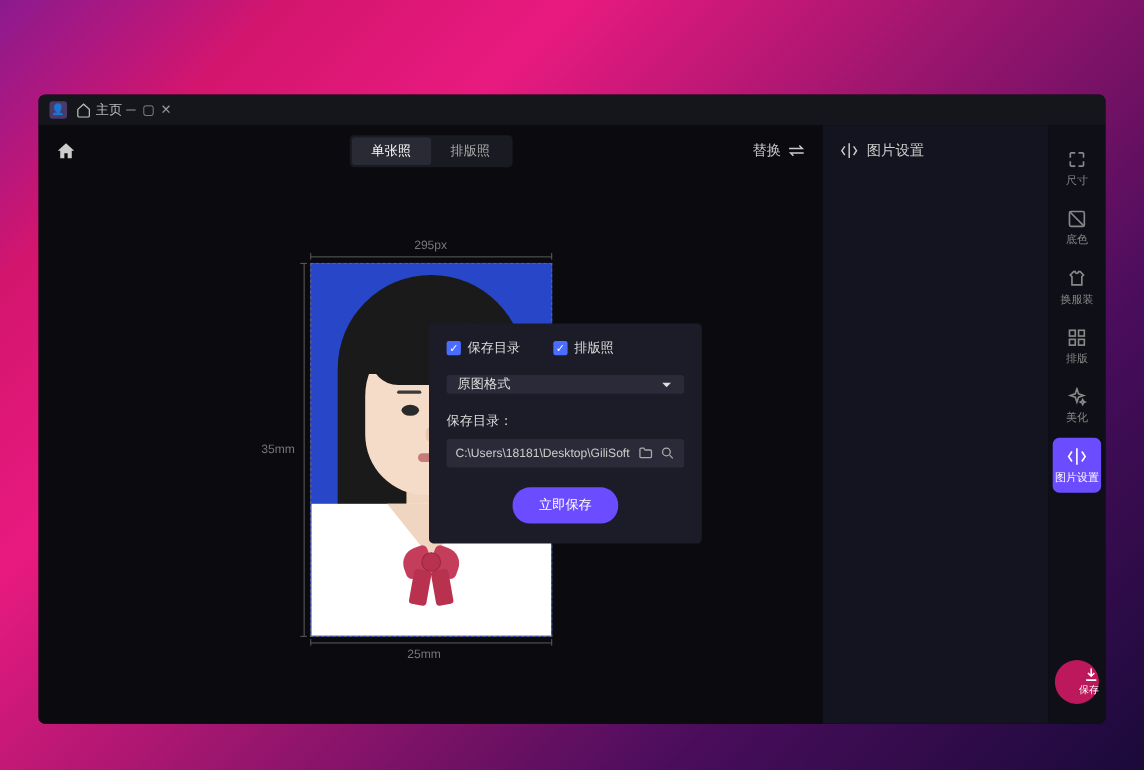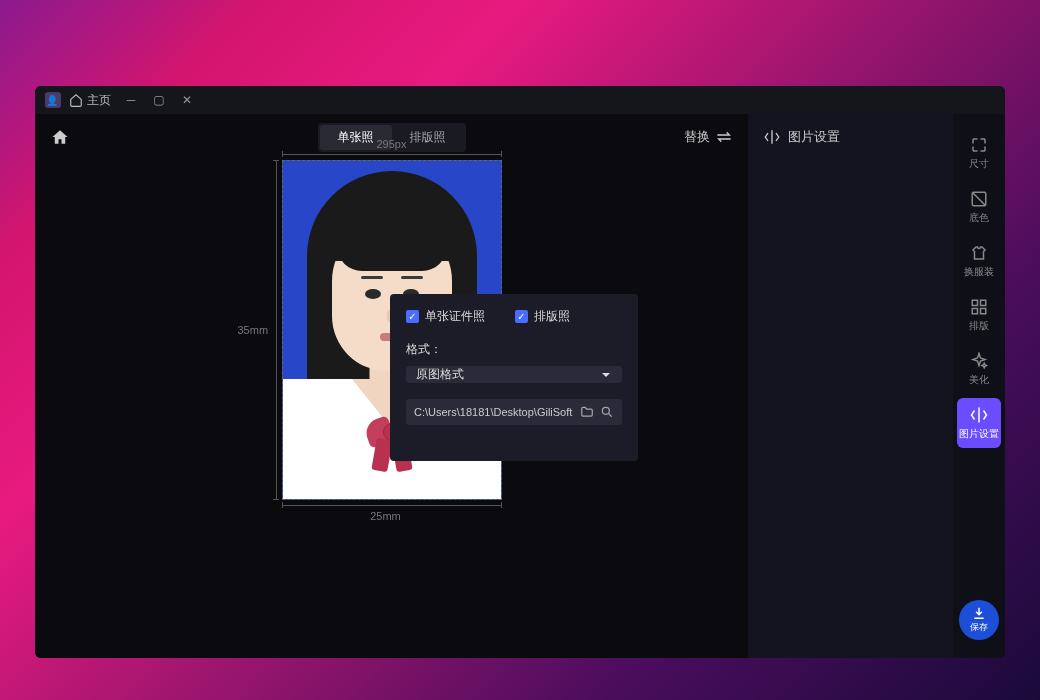--- a/index.html
+++ b/index.html
@@ -1,32 +1,32 @@
 <!DOCTYPE html>
 <html><head>
 <meta charset="utf-8">
 <style>
 *{margin:0;padding:0;box-sizing:border-box;font-family:"Microsoft YaHei",sans-serif}
 body{width:1040px;height:700px;background:linear-gradient(135deg,#8b1a8f 0%,#d4156e 15%,#e81a7f 30%,#a0166f 50%,#4a0d5c 75%,#1a0a3a 100%);overflow:hidden}
 .app-window{position:absolute;left:35px;top:86px;width:970px;height:572px;background:#0a0a0f;border-radius:6px;overflow:hidden;display:flex;flex-direction:column}
 .titlebar{height:28px;background:#15151c;display:flex;align-items:center;padding:0 10px;color:#bbb;font-size:12px}
 .titlebar-logo{width:16px;height:16px;background:#4a3a6a;border-radius:3px;margin-right:8px;display:flex;align-items:center;justify-content:center;font-size:10px}
 .titlebar-title{flex:1}
-.titlebar-right{display:flex;align-items:center;gap:12px}
+.titlebar-right{display:flex;align-items:center;}
 .titlebar-home{display:flex;align-items:center;gap:4px;cursor:pointer}
 .titlebar-btn{width:16px;height:16px;display:flex;align-items:center;justify-content:center;cursor:pointer;color:#999}
 .app-body{flex:1;display:flex}
 .main-area{flex:1;display:flex;flex-direction:column;background:#0a0a0f}
 .toolbar{height:46px;display:flex;align-items:center;padding:0 16px;position:relative}
 .home-btn{color:#ccc;cursor:pointer}
 .mode-tabs{position:absolute;left:50%;transform:translateX(-50%);display:flex;background:#1a1a22;border-radius:4px;padding:2px}
 .mode-tab{padding:4px 18px;font-size:12px;color:#aaa;cursor:pointer;border-radius:3px}
 .mode-tab.active{background:#2a2a35;color:#fff}
 .swap-btn{margin-left:auto;display:flex;align-items:center;gap:6px;color:#ccc;font-size:13px;cursor:pointer}
-.canvas-area{flex:1;position:relative;display:flex;align-items:flex-start;justify-content:center}
+.canvas-area{flex:1;position:relative;display:flex;align-items:center;justify-content:center}
 .photo-frame{position:relative}
 .dim-top{position:absolute;top:-22px;left:0;right:0;text-align:center;color:#777;font-size:11px}
 .dim-left{position:absolute;left:-44px;top:50%;transform:translateY(-50%);color:#777;font-size:11px}
 .dim-bottom{position:absolute;bottom:-22px;left:0;right:12px;text-align:center;color:#777;font-size:11px}
 .ruler-top{position:absolute;top:-6px;left:0;right:0;height:1px;background:#555}
 .ruler-top::before,.ruler-top::after{content:"";position:absolute;width:1px;height:6px;background:#555;top:-3px}
 .ruler-top::before{left:0}.ruler-top::after{right:0}
 .ruler-bottom{position:absolute;bottom:-6px;left:0;right:0;height:1px;background:#555}
 .ruler-bottom::before,.ruler-bottom::after{content:"";position:absolute;width:1px;height:6px;background:#555;top:-3px}
 .ruler-bottom::before{left:0}.ruler-bottom::after{right:0}
@@ -55,21 +55,21 @@
 .bow-tail-l{position:absolute;left:12px;top:20px;width:16px;height:32px;background:#b8324f;transform:rotate(10deg);border-radius:3px}
 .bow-tail-r{position:absolute;right:12px;top:20px;width:16px;height:32px;background:#b8324f;transform:rotate(-10deg);border-radius:3px}
 .side-panel{width:205px;background:#141420;padding:14px 16px}
 .panel-header{display:flex;align-items:center;gap:8px;color:#ccc;font-size:13px;margin-bottom:18px}
 .flip-row{display:flex;gap:10px}
 .flip-btn{flex:1;background:#2a2a38;border-radius:16px;padding:8px 0;display:flex;align-items:center;justify-content:center;gap:6px;color:#ccc;font-size:12px;cursor:pointer}
 .right-rail{width:52px;background:#0f0f18;display:flex;flex-direction:column;align-items:center;padding-top:14px;gap:4px}
 .rail-item{width:44px;height:50px;display:flex;flex-direction:column;align-items:center;justify-content:center;gap:3px;color:#888;font-size:10px;cursor:pointer;border-radius:6px}
 .rail-item.active{background:#6b4cff;color:#fff}
 .rail-icon{color:inherit}
-.save-fab{margin-top:auto;margin-bottom:18px;width:40px;height:40px;background:#1d4ed8;border-radius:50%;display:flex;flex-direction:column;align-items:center;justify-content:center;color:#fff;font-size:9px;cursor:pointer;gap:1px}
+.save-fab{margin-top:auto;margin-bottom:18px;width:40px;height:40px;background:#be185d;border-radius:50%;display:flex;flex-direction:column;align-items:flex-end;justify-content:center;color:#fff;font-size:9px;cursor:pointer;gap:1px}
 .modal{position:absolute;left:355px;top:134px;width:248px;background:#1c1c28;border-radius:4px;padding:14px 16px 18px;color:#ddd;z-index:10}
 .modal-head{display:flex;align-items:center;justify-content:space-between;font-size:13px;font-weight:bold;color:#fff;margin-bottom:14px}
 .modal-close{cursor:pointer;color:#aaa}
 .modal-label{font-size:12px;color:#ddd;margin-bottom:8px}
 .check-row{display:flex;gap:30px;margin-bottom:16px}
 .check-item{display:flex;align-items:center;gap:6px;font-size:12px;cursor:pointer}
 .checkbox{width:13px;height:13px;background:#4a6cff;border-radius:2px;display:flex;align-items:center;justify-content:center;color:#fff;font-size:10px}
 .select-box{background:#2a2a38;border-radius:3px;padding:0 10px;display:flex;align-items:center;justify-content:space-between;font-size:12px;margin-bottom:16px;cursor:pointer}
 .path-row{display:flex;align-items:center;background:#2a2a38;border-radius:3px;padding:6px 8px;font-size:11px;margin-bottom:18px;gap:6px}
 .path-input{flex:1;background:none;border:none;color:#ccc;font-size:11px;outline:none;overflow:hidden;white-space:nowrap}
@@ -147,48 +147,49 @@
                 </div>
               </div>
             </div>
           </div>
         </div>
 
         <div class="modal">
           <div class="check-row">
             <div class="check-item">
               <div class="checkbox">✓</div>
-              <span>单张证件照</span>
+              <span>保存目录</span>
             </div>
             <div class="check-item">
               <div class="checkbox">✓</div>
               <span>排版照</span>
             </div>
           </div>
-          <div class="modal-label">格式：</div>
           <div class="select-box">
             <span>原图格式</span>
             <svg width="12" height="12" viewBox="0 0 12 12" fill="currentColor">
                 <path d="M2 4l4 4 4-4z"></path>
               </svg>
           </div>
+          <div class="modal-label">保存目录：</div>
           <div class="path-row">
             <div class="path-input">C:\Users\18181\Desktop\GiliSoft ID</div>
             <span class="path-icon">
               <svg width="14" height="14" viewBox="0 0 24 24" fill="none" stroke="currentColor" stroke-width="2">
                   <path d="M3 6a2 2 0 0 1 2-2h4l2 3h8a2 2 0 0 1 2 2v8a2 2 0 0 1-2 2H5a2 2 0 0 1-2-2z"></path>
                 </svg>
             </span>
             <span class="path-icon">
               <svg width="14" height="14" viewBox="0 0 24 24" fill="none" stroke="currentColor" stroke-width="2">
                   <circle cx="10" cy="10" r="6"></circle>
                   <path d="M20 20l-5-5"></path>
                 </svg>
             </span>
           </div>
+          <button class="save-btn">立即保存</button>
         </div>
       </div>
     </div>
 
     <div class="side-panel">
       <div class="panel-header">
         <svg width="16" height="16" viewBox="0 0 24 24" fill="none" stroke="currentColor" stroke-width="2">
             <path d="M12 2v20M6 6l-4 6 4 6M18 6l4 6-4 6"></path>
           </svg>
         <span>图片设置</span>

